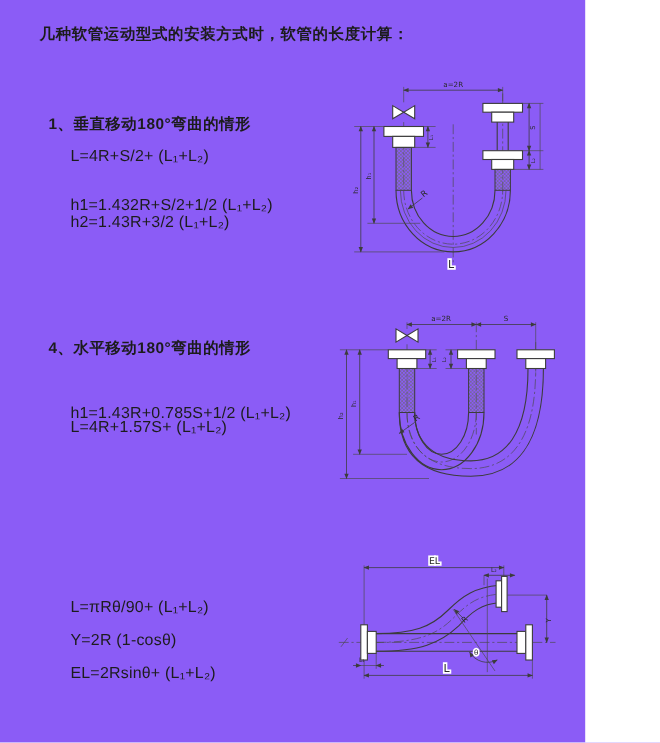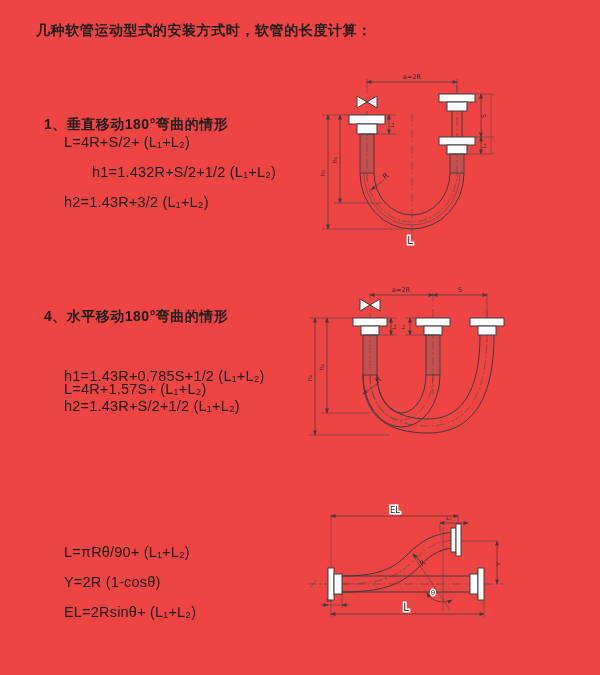--- a/index.html
+++ b/index.html
@@ -1,16 +1,16 @@
 <!DOCTYPE html>
 <html><head>
 <meta charset="utf-8">
 <style>
   html,body{margin:0;padding:0;background:#fff;}
-  .page{position:relative;width:600px;height:675px;background:#ef4444;overflow:hidden;
+  .page{position:relative;width:532px;height:675px;background:#8b5cf6;overflow:hidden;
         font-family:"Liberation Sans","DejaVu Sans",sans-serif;color:#1c1c1c;}
   .abs{position:absolute;}
   .title{font-size:14px;font-weight:bold;letter-spacing:.6px;white-space:nowrap;}
   .heading{font-size:14px;font-weight:bold;letter-spacing:.5px;white-space:nowrap;}
   .formula{font-size:14.5px;font-weight:400;letter-spacing:.2px;white-space:nowrap;}
   svg{position:absolute;overflow:visible;}
   svg text{font-family:"DejaVu Sans","Liberation Sans",sans-serif;fill:#2a2a2a;}
   .dl{stroke:#3c3c3c;fill:none;stroke-width:1;}
   .th{stroke:#4a4a4a;fill:none;stroke-width:.6;}
   .cl{stroke:#4a4a4a;fill:none;stroke-width:.6;stroke-dasharray:9 2.5 2 2.5;}
@@ -19,29 +19,28 @@
   .br{fill:url(#braidp);stroke:#3c3c3c;stroke-width:.9;}
   .ko{paint-order:stroke;stroke:#ffffff;stroke-width:3px;}
 </style>
 </head>
 <body>
 
 <div class="page">
 
   <div class="abs title" style="left:36px;top:22px;">几种软管运动型式的安装方式时，软管的长度计算：</div>
 
-  <div class="abs heading" style="left:44px;top:104px;margin-top:12px;">1、垂直移动180°弯曲的情形</div>
+  <div class="abs heading" style="left:44px;top:104px;">1、垂直移动180°弯曲的情形</div>
   <div class="abs formula" style="left:64px;top:134px;">L=4R+S/2+ (L₁+L₂)</div>
-  <div class="abs formula" style="left:64px;top:164px;margin-left:28px;">h1=1.432R+S/2+1/2 (L₁+L₂)</div>
+  <div class="abs formula" style="left:64px;top:179px;">h1=1.432R+S/2+1/2 (L₁+L₂)</div>
   <div class="abs formula" style="left:64px;top:194px;">h2=1.43R+3/2 (L₁+L₂)</div>
 
   <div class="abs heading" style="left:44px;top:308px;">4、水平移动180°弯曲的情形</div>
   <div class="abs formula" style="left:64px;top:338px;margin-top:43px;">L=4R+1.57S+ (L₁+L₂)</div>
   <div class="abs formula" style="left:64px;top:368px;">h1=1.43R+0.785S+1/2 (L₁+L₂)</div>
-  <div class="abs formula" style="left:64px;top:398px;">h2=1.43R+S/2+1/2 (L₁+L₂)</div>
 
   <div class="abs formula" style="left:64px;top:544px;">L=πRθ/90+ (L₁+L₂)</div>
   <div class="abs formula" style="left:64px;top:574px;text-align:right;">Y=2R (1-cosθ)</div>
   <div class="abs formula" style="left:64px;top:604px;">EL=2Rsinθ+ (L₁+L₂)</div>
 
   <svg style="left:310px;top:67px;" width="280" height="186" viewBox="0 0 280 186">
     <defs>
       <marker id="ar" viewBox="0 0 10 10" refX="9" refY="5" markerWidth="9" markerHeight="7" orient="auto-start-reverse">
         <path d="M0,1 L10,5 L0,9 z" fill="#3c3c3c"></path>
       </marker>

